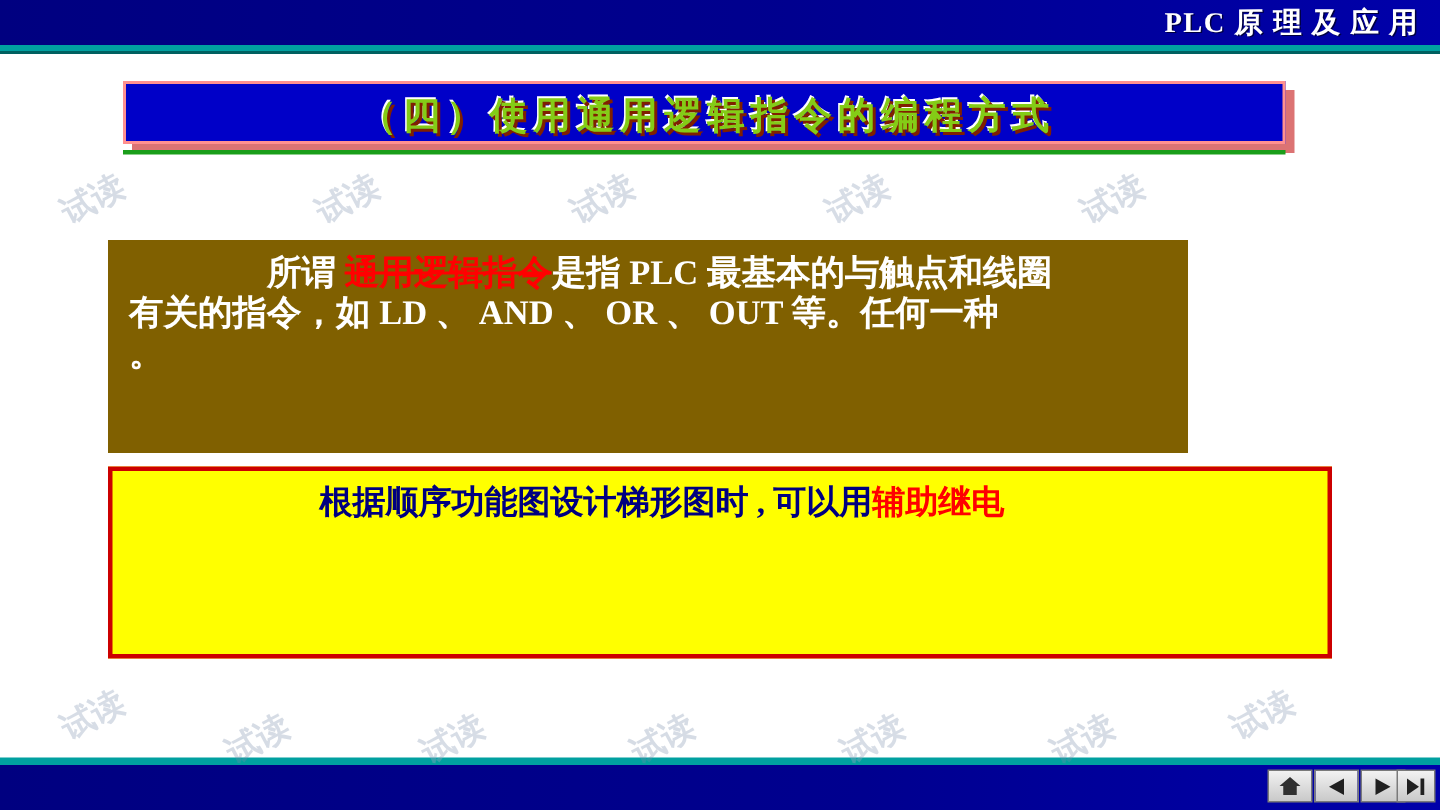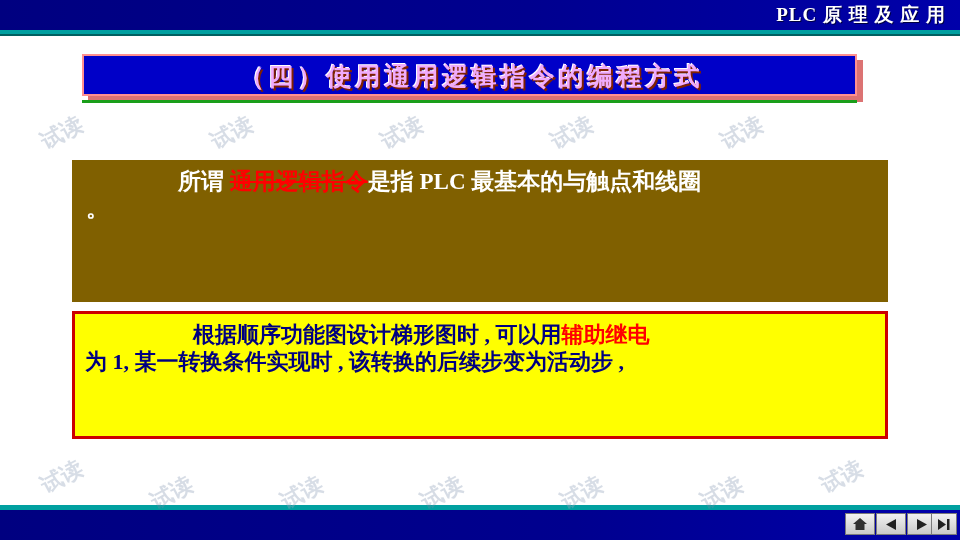--- a/index.html
+++ b/index.html
@@ -42,31 +42,31 @@
   #title-banner{
     position:absolute;left:82px;top:54px;width:775px;height:42px;
     background:#0000c8;
     border:2px solid #ff9090;
     box-sizing:border-box;
   }
   #title-text{
     position:absolute;left:0;top:4px;width:775px;
     text-align:center;
     font-size:25px;font-weight:bold;letter-spacing:4px;
-    color:#f0abfc;
+    color:#84cc16;
     font-family:"DejaVu Sans", sans-serif;
     text-shadow:2px 2px 0 #802000, -1px -1px 0 #ffffff;
   }
   #title-underline{
     position:absolute;left:82px;top:100px;width:775px;height:3px;
     background:#1a9e1a;
   }
   
   #para-block{
-    position:absolute;left:72px;top:160px;width:816px;height:142px;
+    position:absolute;left:72px;top:160px;width:720px;height:142px;
     background:#806000;
     box-sizing:border-box;
     padding:8px 1px 0 14px;
   }
   #para-block .line{
     color:#ffffff;
     font-size:23px;
     line-height:27px;
     font-weight:bold;
     letter-spacing:0px;
@@ -83,20 +83,21 @@
     box-sizing:border-box;
     padding:7px 10px 0 10px;
   }
   #yellow-block .line{
     color:#000080;
     font-size:22px;
     line-height:27px;
     font-weight:bold;
     white-space:nowrap;
     font-family:"Liberation Serif", serif;
+    margin-left:20px;
   }
   #yellow-block .indent{ padding-left:108px; }
   #yellow-block .hl{ color:#ff0000; }
   
   #footer-bar{
     position:absolute;left:0;top:510px;width:960px;height:30px;
     background:linear-gradient(90deg,#000080 0%,#00008f 60%,#0000aa 100%);
   }
   #footer-rule{
     position:absolute;left:0;top:505px;width:960px;height:5px;
@@ -138,26 +139,26 @@
 <div id="header-rule2"></div>
 
 <div id="title-banner-shadow"></div>
 <div id="title-banner">
   <div id="title-text">（四）使用通用逻辑指令的编程方式</div>
 </div>
 <div id="title-underline"></div>
 
 <div id="para-block">
     <div class="line indent"><span>所谓 </span><span class="hl">通用逻辑指令</span><span>是指 PLC 最基本的与触点和线圈</span></div>
+    <div class="line"><span>有关的指令，如 LD 、 AND 、 OR 、 OUT 等。任何一种</span></div>
     <div class="line"><span>。</span></div>
   </div>
 
 <div id="yellow-block">
     <div class="line indent"><span>根据顺序功能图设计梯形图时 , 可以用</span><span class="hl">辅助继电</span></div>
-    <div class="line"><span>为 1, 某一转换条件实现时 , 该转换的后续步变为活动步 ,</span></div>
   </div>
 
 <div id="footer-rule"></div>
 <div id="footer-bar">
   
 </div>
 
 <div class="nav-btn" id="btn-home">
   <span>
     <svg width="16" height="14" viewBox="0 0 16 14">

